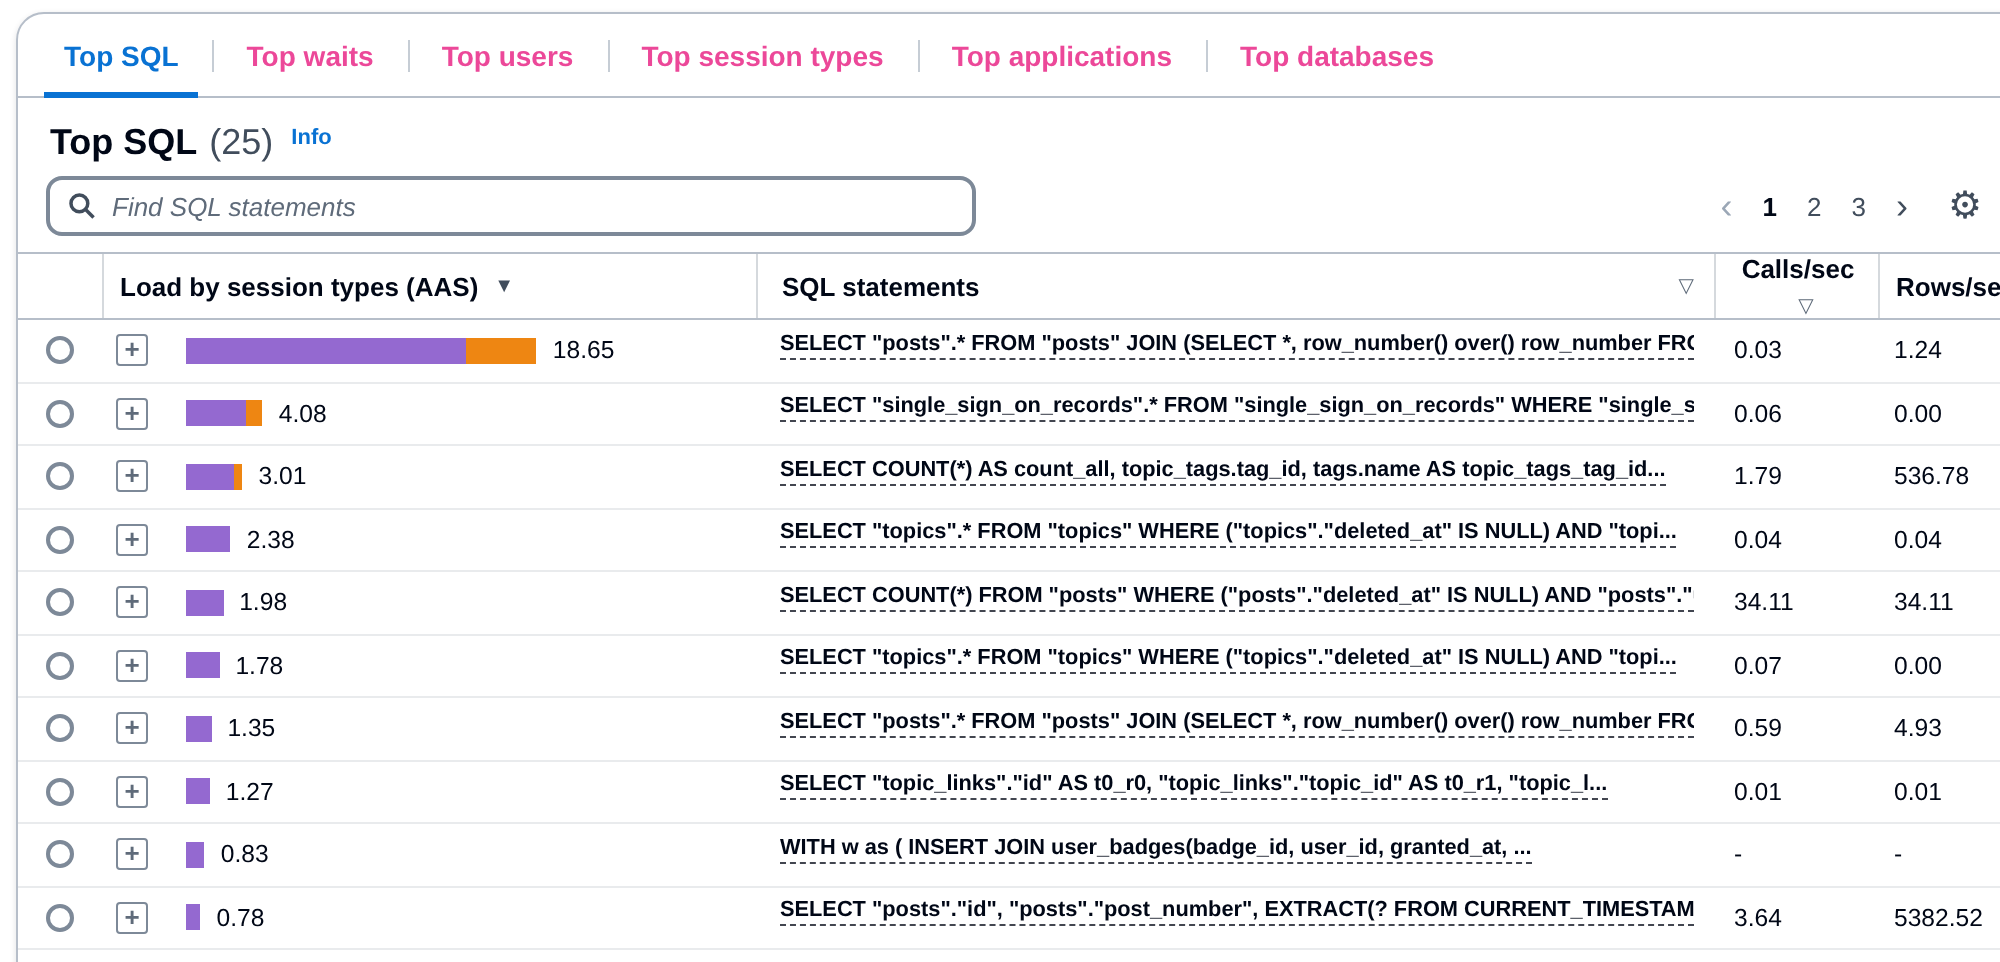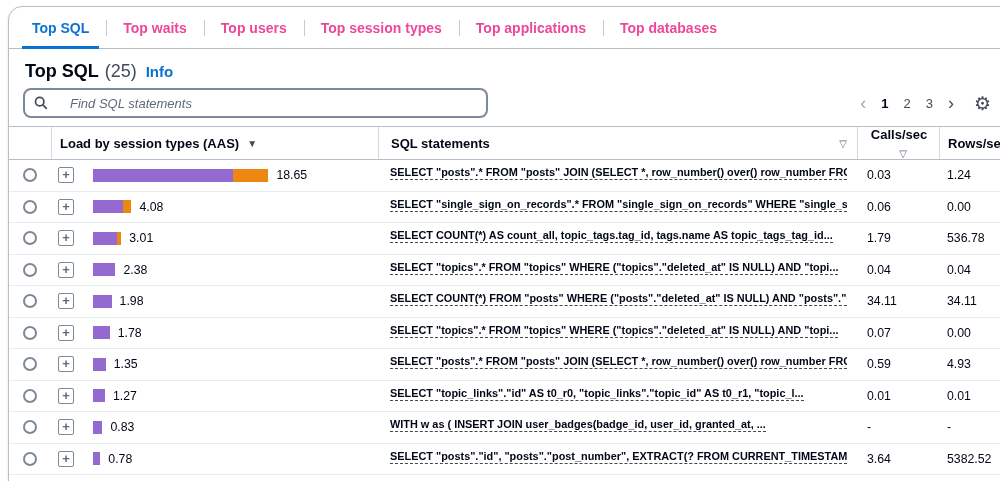--- a/index.html
+++ b/index.html
@@ -24,26 +24,26 @@
          font-size: 14px; font-weight: 700; color: #ec4899; cursor: pointer; }
   .tab[data-active="true"] { color: #0972d3; }
   .tab[data-active="true"]::after { content: ""; position: absolute; left: 7px; right: 7px;
          bottom: -1px; height: 3px; background: #0972d3; }
   .tab:not(:first-child)::before { content: ""; position: absolute; left: 0; top: 13px;
          height: 16px; width: 1px; background: #c6cdd5; }
   
   .panel-head { display: flex; align-items: flex-start; padding: 11px 0 0 16px; }
   .panel-title { font-size: 18px; font-weight: 700; line-height: 22px; }
   .panel-count { font-size: 18px; font-weight: 400; color: #414d5c; margin-left: 6px; line-height: 22px; }
-  .info-link { font-size: 15px; font-weight: 700; color: #0972d3; margin-left: 9px; margin-top: 3px; cursor: pointer; }
+  .info-link { font-size: 11px; font-weight: 700; color: #0972d3; margin-left: 9px; margin-top: 3px; cursor: pointer; }
   
   .toolbar { display: flex; align-items: center; justify-content: space-between;
              margin-top: 6px; padding: 0 66px 0 14px; }
   .search-box { display: flex; align-items: center; width: 465px; height: 30px;
-                border: 2px solid #7d8998; border-radius: 8px; padding: 0 9px; gap: 20px; background: #fff; }
+                border: 2px solid #7d8998; border-radius: 8px; padding: 0 9px; gap: 6px; background: #fff; }
   .search-box svg { flex: none; }
   .search-box input { border: none; outline: none; flex: 1; font-size: 13px;
                 font-family: inherit; color: #000716; background: transparent; }
   .search-box input::placeholder { font-style: italic; color: #5f6b7a; }
   .controls { display: flex; align-items: center; gap: 20px; }
   .pagination { display: flex; align-items: center; gap: 15px; font-size: 13px; }
   .page-arrow { font-size: 18px; line-height: 1; color: #414d5c; cursor: pointer; }
   .page-arrow.disabled { color: #9ba7b6; }
   .page-num { color: #414d5c; cursor: pointer; }
   .page-num.current { color: #000716; font-weight: 700; }

